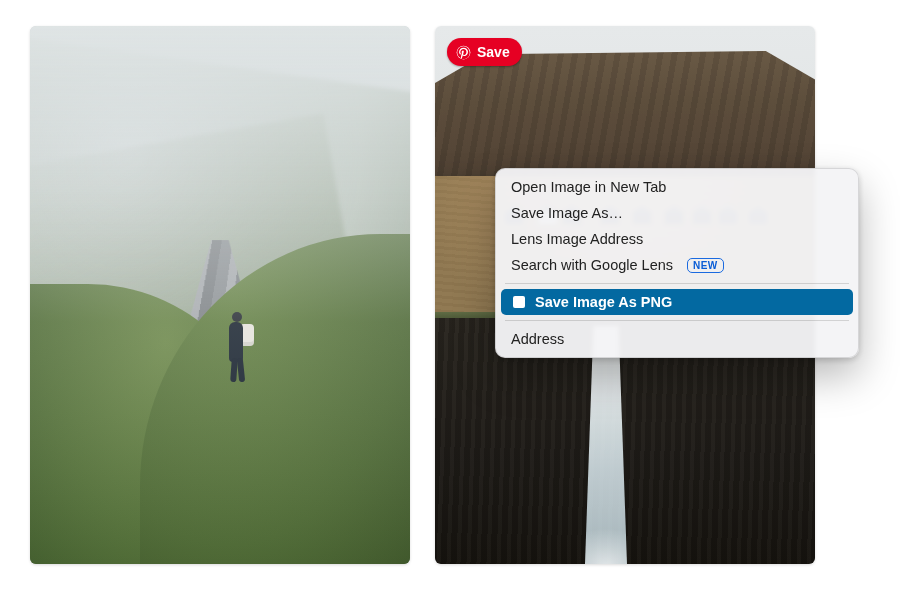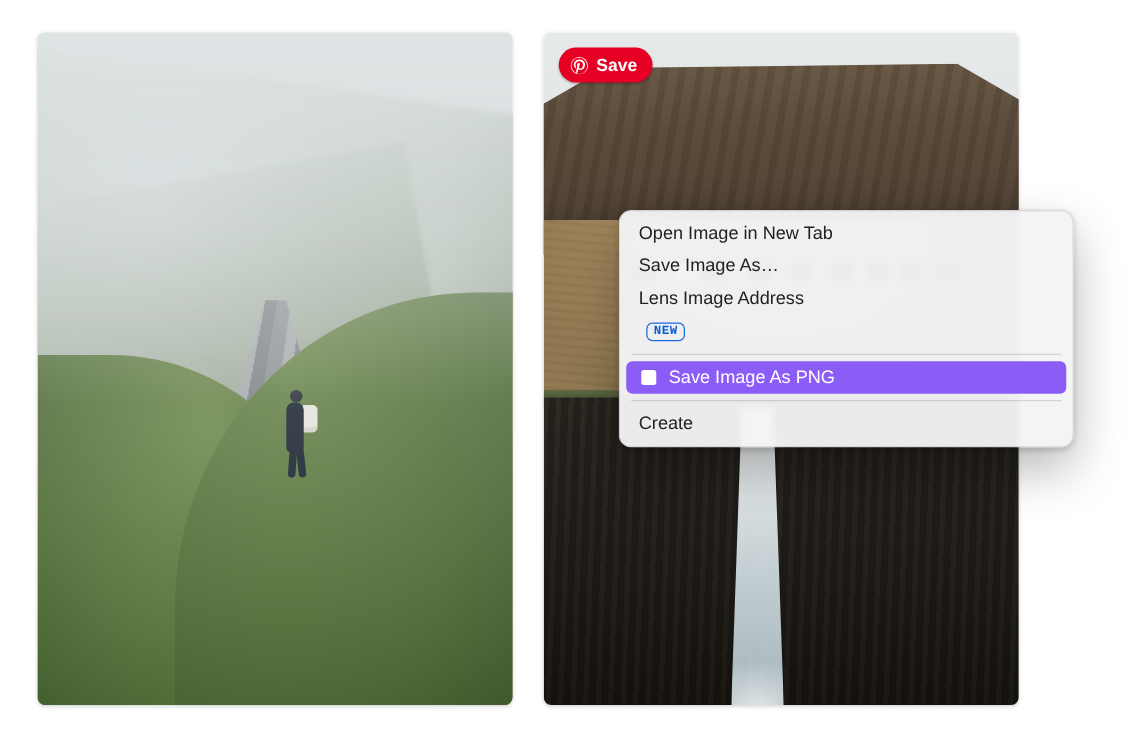--- a/index.html
+++ b/index.html
@@ -93,24 +93,24 @@
 
   
   .ctx { position:absolute; left:495px; top:168px; width:364px;
     background: rgba(244,244,246,.96);
     border: 1px solid rgba(0,0,0,.12);
     border-radius:10px;
     box-shadow: 0 18px 40px rgba(0,0,0,.28), 0 2px 6px rgba(0,0,0,.18);
     padding:5px; font-size:14.5px; color:#222; backdrop-filter: blur(2px);
   }
   .ctx-item { display:flex; align-items:center; height:26px; padding:0 10px; border-radius:5px; cursor:default; gap:8px; white-space:nowrap;}
-  .ctx-item.hover { background:#8b5cf6; color:#fff; }
+  .ctx-item.hover { background:#0369a1; color:#fff;font-weight:bold; }
   .ctx-sep { height:1px; margin:5px 4px; background:rgba(0,0,0,.14); }
   .ctx-badge { margin-left:6px; font-size:10px; font-weight:800; letter-spacing:.4px;
-    color:#0a5dd6; border:1.5px solid #1a6ae0; padding:1px 5px; border-radius:5px;font-family:Liberation Mono, monospace; }
+    color:#0a5dd6; border:1.5px solid #1a6ae0; padding:1px 5px; border-radius:5px; }
   .ctx-icon { width:16px; height:16px; display:inline-flex; align-items:center; justify-content:center; }
   .ctx-item.hover .ctx-icon svg path, .ctx-item.hover .ctx-icon svg rect { fill:#fff; }
 
 </style>
 </head>
 <body>
 
 <div class="stage">
 
   <div class="card card-left">
@@ -164,35 +164,36 @@
     <div class="ctx-item">
       <span>Open Image in New Tab</span>
     </div>
     <div class="ctx-item">
       <span>Save Image As…</span>
     </div>
     <div class="ctx-item">
       <span>Lens Image Address</span>
     </div>
     <div class="ctx-item">
+      <span>Search with Google Lens</span>
       <span class="ctx-badge">NEW</span>
     </div>
 
     <div class="ctx-sep"></div>
 
     <div class="ctx-item hover">
       <span class="ctx-icon">
         <svg viewBox="0 0 16 16">
             <rect x="2" y="2" width="12" height="12" rx="2" fill="#fff"></rect>
             <path fill="#0a60ff" d="M8 4v5.2L5.8 7 5 7.8 8 11l3-3.2L10.2 7 8 9.2V4z"></path>
           </svg>
       </span>
       <span>Save Image As PNG</span>
     </div>
 
     <div class="ctx-sep"></div>
 
     <div class="ctx-item">
-      <span>Create</span>
+      <span>Address</span>
     </div>
   </div>
 
 </div>
 
 </body></html>

